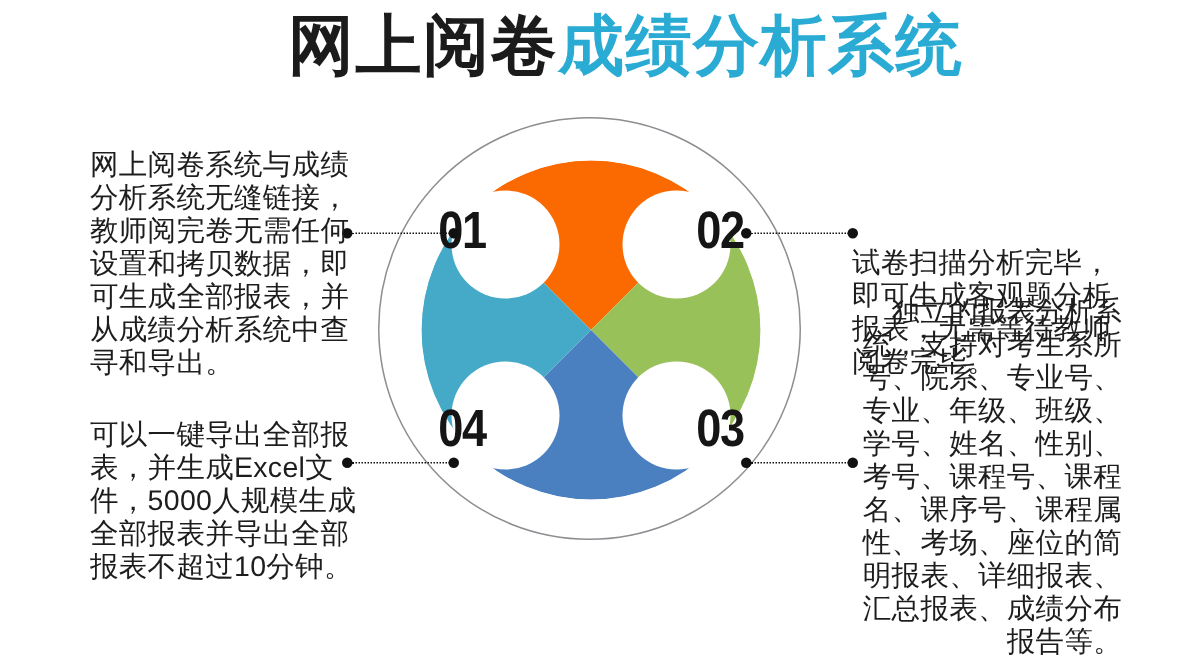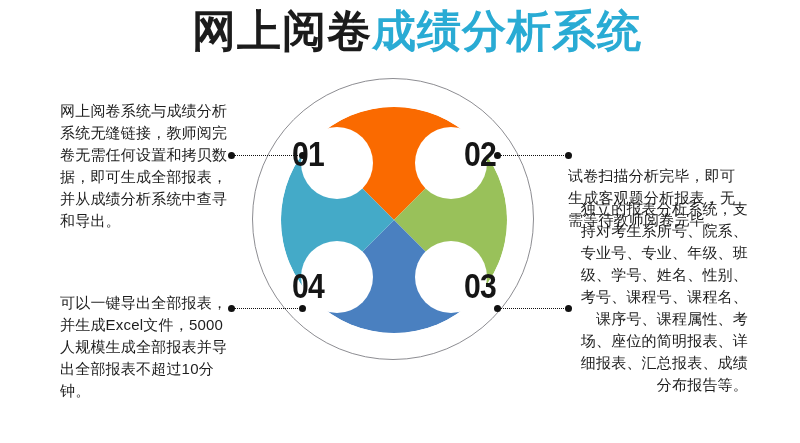--- a/index.html
+++ b/index.html
@@ -96,27 +96,27 @@
   .conn-tr .dash{left:6px;right:6px;}
 
   .conn-br{left:494px;top:303px;width:78px;}
   .conn-br .dot-a{left:0;}
   .conn-br .dot-b{left:71px;}
   .conn-br .dash{left:6px;right:6px;}
 
   
   .blurb{
     position:absolute;
-    font-size:15px;
+    font-size:19px;
     line-height:22px;
     color:#1d1d1d;
     letter-spacing:0.2px;
   }
   .blurb-tl{left:60px;top:100px;width:175px;text-align:left;}
-  .blurb-bl{left:60px;top:292px;width:178px;text-align:left;}
+  .blurb-bl{left:60px;top:280px;width:178px;text-align:left;}
   .blurb-tr{left:568px;top:118px;width:180px;text-align:left;margin-top:47px;}
   .blurb-br{left:568px;top:198px;width:180px;text-align:right;}
 </style>
 </head>
 <body>
 
 <div class="title">
   <span class="t-dark">网上阅卷</span><span class="t-accent">成绩分析系统</span>
 </div>
 

